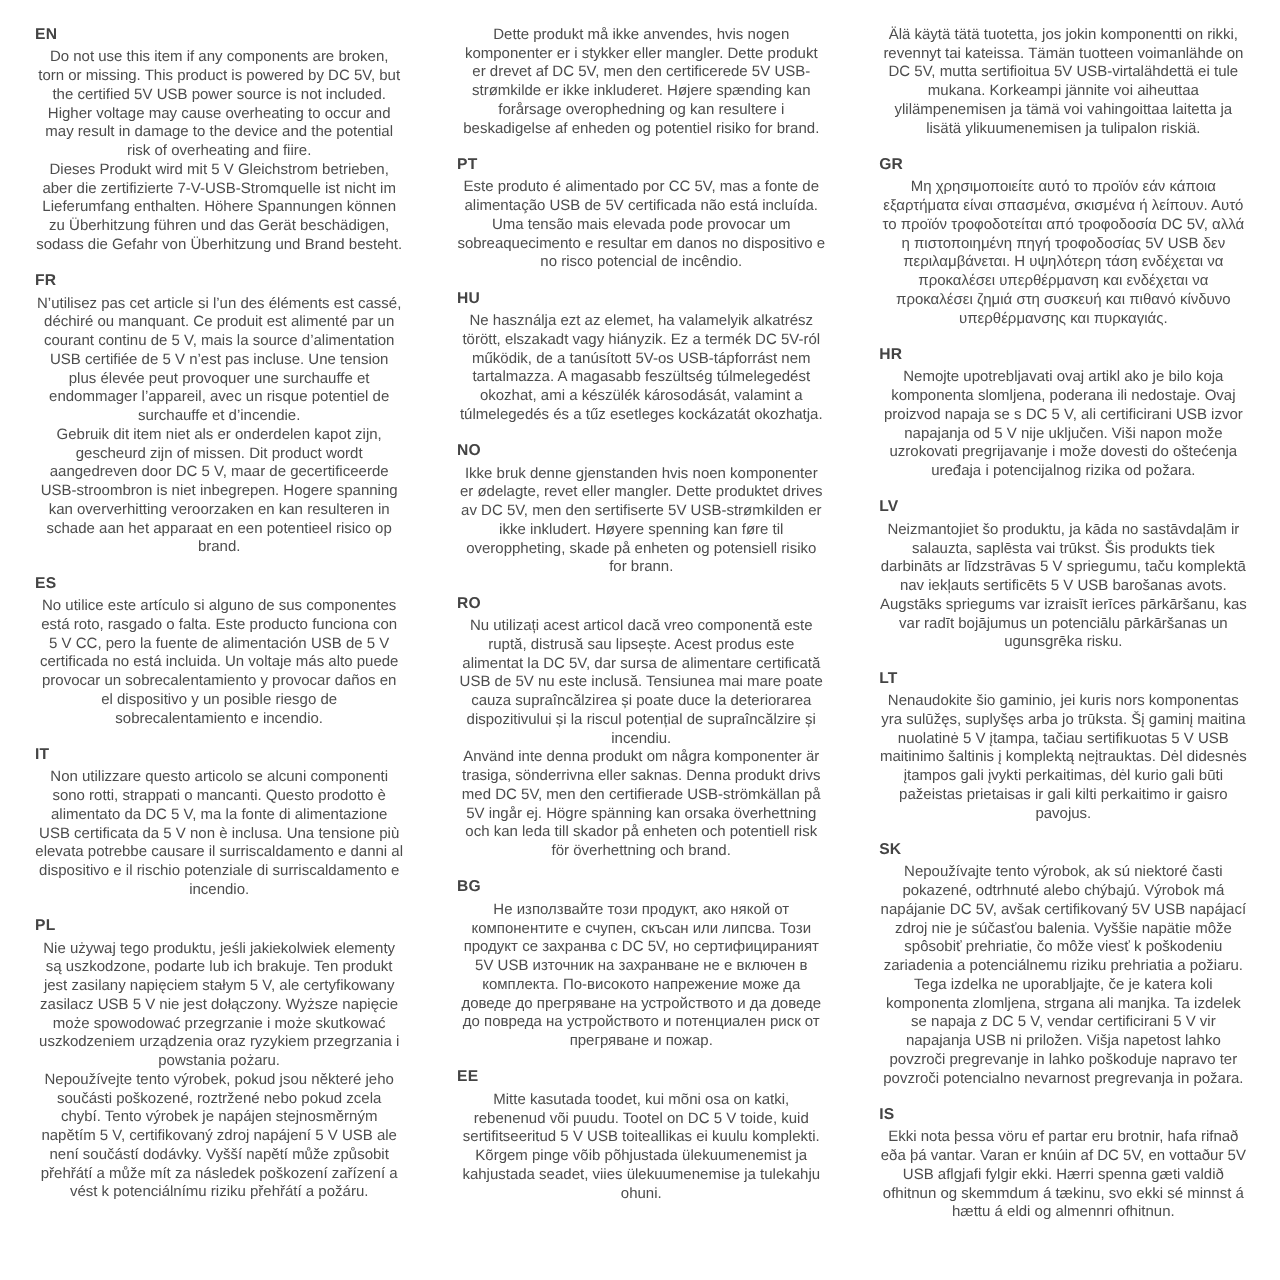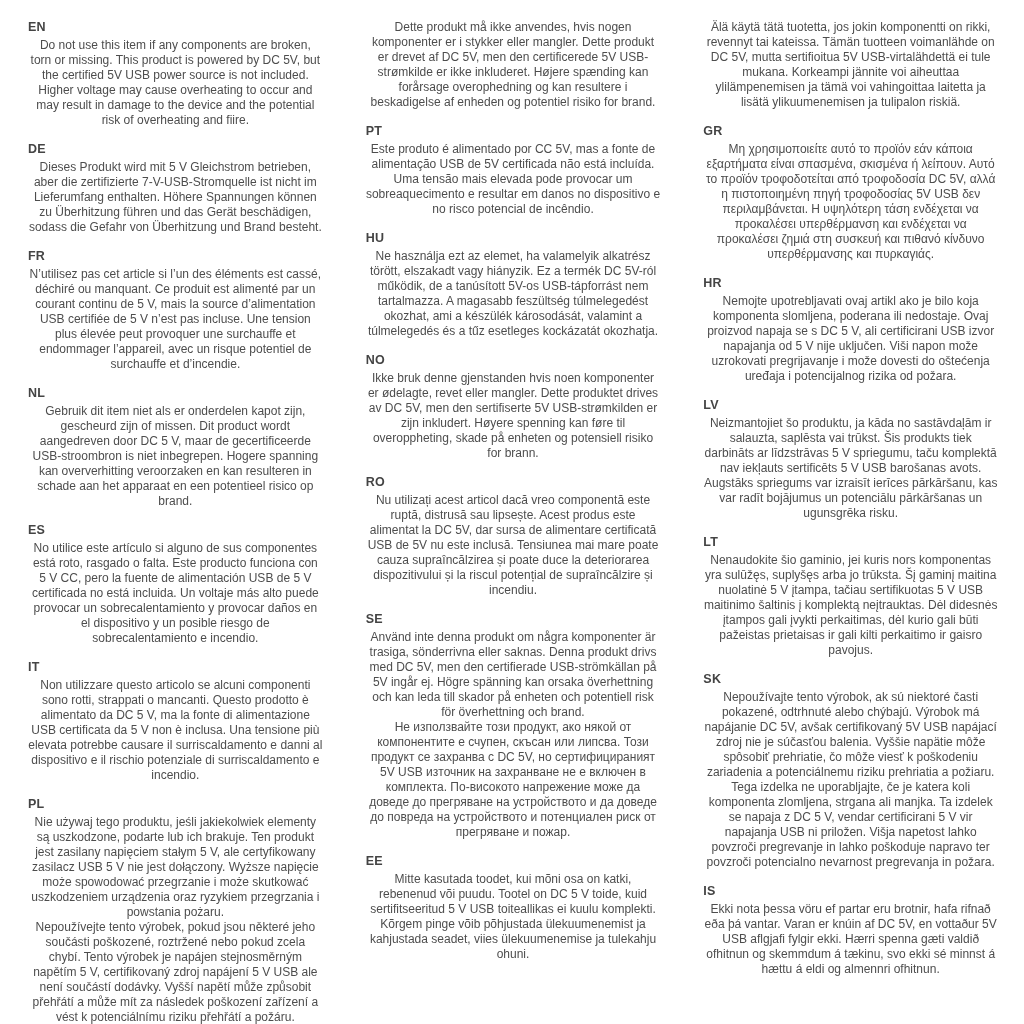--- a/index.html
+++ b/index.html
@@ -44,29 +44,27 @@
 </head>
 <body>
 
 <div class="page">
   <div class="col">
       <div class="section">
         <div class="lang-code">EN</div>
         <div class="lang-text">Do not use this item if any components are broken, torn or missing. This product is powered by DC 5V, but the certified 5V USB power source is not included. Higher voltage may cause overheating to occur and may result in damage to the device and the potential risk of overheating and fiire.</div>
       </div>
       <div class="section">
-        <div class="lang-code">DE</div>
         <div class="lang-text">Dieses Produkt wird mit 5 V Gleichstrom betrieben, aber die zertifizierte 7-V-USB-Stromquelle ist nicht im Lieferumfang enthalten. Höhere Spannungen können zu Überhitzung führen und das Gerät beschädigen, sodass die Gefahr von Überhitzung und Brand besteht.</div>
       </div>
       <div class="section">
         <div class="lang-code">FR</div>
         <div class="lang-text">N’utilisez pas cet article si l’un des éléments est cassé, déchiré ou manquant. Ce produit est alimenté par un courant continu de 5 V, mais la source d’alimentation USB certifiée de 5 V n’est pas incluse. Une tension plus élevée peut provoquer une surchauffe et endommager l’appareil, avec un risque potentiel de surchauffe et d’incendie.</div>
       </div>
       <div class="section">
-        <div class="lang-code">NL</div>
         <div class="lang-text">Gebruik dit item niet als er onderdelen kapot zijn, gescheurd zijn of missen. Dit product wordt aangedreven door DC 5 V, maar de gecertificeerde USB-stroombron is niet inbegrepen. Hogere spanning kan oververhitting veroorzaken en kan resulteren in schade aan het apparaat en een potentieel risico op brand.</div>
       </div>
       <div class="section">
         <div class="lang-code">ES</div>
         <div class="lang-text">No utilice este artículo si alguno de sus componentes está roto, rasgado o falta. Este producto funciona con 5 V CC, pero la fuente de alimentación USB de 5 V certificada no está incluida. Un voltaje más alto puede provocar un sobrecalentamiento y provocar daños en el dispositivo y un posible riesgo de sobrecalentamiento e incendio.</div>
       </div>
       <div class="section">
         <div class="lang-code">IT</div>
         <div class="lang-text">Non utilizzare questo articolo se alcuni componenti sono rotti, strappati o mancanti. Questo prodotto è alimentato da DC 5 V, ma la fonte di alimentazione USB certificata da 5 V non è inclusa. Una tensione più elevata potrebbe causare il surriscaldamento e danni al dispositivo e il rischio potenziale di surriscaldamento e incendio.</div>
       </div>
@@ -85,31 +83,31 @@
       <div class="section">
         <div class="lang-code">PT</div>
         <div class="lang-text">Este produto é alimentado por CC 5V, mas a fonte de alimentação USB de 5V certificada não está incluída. Uma tensão mais elevada pode provocar um sobreaquecimento e resultar em danos no dispositivo e no risco potencial de incêndio.</div>
       </div>
       <div class="section">
         <div class="lang-code">HU</div>
         <div class="lang-text">Ne használja ezt az elemet, ha valamelyik alkatrész törött, elszakadt vagy hiányzik. Ez a termék DC 5V-ról működik, de a tanúsított 5V-os USB-tápforrást nem tartalmazza. A magasabb feszültség túlmelegedést okozhat, ami a készülék károsodását, valamint a túlmelegedés és a tűz esetleges kockázatát okozhatja.</div>
       </div>
       <div class="section">
         <div class="lang-code">NO</div>
-        <div class="lang-text">Ikke bruk denne gjenstanden hvis noen komponenter er ødelagte, revet eller mangler. Dette produktet drives av DC 5V, men den sertifiserte 5V USB-strømkilden er zijn inkludert. Høyere spenning kan føre til overoppheting, skade på enheten og potensiell risiko for brann.</div>
+        <div class="lang-text">Ikke bruk denne gjenstanden hvis noen komponenter er ødelagte, revet eller mangler. Dette produktet drives av DC 5V, men den sertifiserte 5V USB-strømkilden er ikke inkludert. Høyere spenning kan føre til overoppheting, skade på enheten og potensiell risiko for brann.</div>
       </div>
       <div class="section">
         <div class="lang-code">RO</div>
         <div class="lang-text">Nu utilizați acest articol dacă vreo componentă este ruptă, distrusă sau lipsește. Acest produs este alimentat la DC 5V, dar sursa de alimentare certificată USB de 5V nu este inclusă. Tensiunea mai mare poate cauza supraîncălzirea și poate duce la deteriorarea dispozitivului și la riscul potențial de supraîncălzire și incendiu.</div>
       </div>
       <div class="section">
-        <div class="lang-code">SE</div>
         <div class="lang-text">Använd inte denna produkt om några komponenter är trasiga, sönderrivna eller saknas. Denna produkt drivs med DC 5V, men den certifierade USB-strömkällan på 5V ingår ej. Högre spänning kan orsaka överhettning och kan leda till skador på enheten och potentiell risk för överhettning och brand.</div>
       </div>
       <div class="section">
+        <div class="lang-code">BG</div>
         <div class="lang-text">Не използвайте този продукт, ако някой от компонентите е счупен, скъсан или липсва. Този продукт се захранва с DC 5V, но сертифицираният 5V USB източник на захранване не е включен в комплекта. По-високото напрежение може да доведе до прегряване на устройството и да доведе до повреда на устройството и потенциален риск от прегряване и пожар.</div>
       </div>
       <div class="section">
         <div class="lang-code">EE</div>
         <div class="lang-text">Mitte kasutada toodet, kui mõni osa on katki, rebenenud või puudu. Tootel on DC 5 V toide, kuid sertifitseeritud 5 V USB toiteallikas ei kuulu komplekti. Kõrgem pinge võib põhjustada ülekuumenemist ja kahjustada seadet, viies ülekuumenemise ja tulekahju ohuni.</div>
       </div>
     </div>
   <div class="col">
       <div class="section">
         <div class="lang-text">Älä käytä tätä tuotetta, jos jokin komponentti on rikki, revennyt tai kateissa. Tämän tuotteen voimanlähde on DC 5V, mutta sertifioitua 5V USB-virtalähdettä ei tule mukana. Korkeampi jännite voi aiheuttaa ylilämpenemisen ja tämä voi vahingoittaa laitetta ja lisätä ylikuumenemisen ja tulipalon riskiä.</div>

